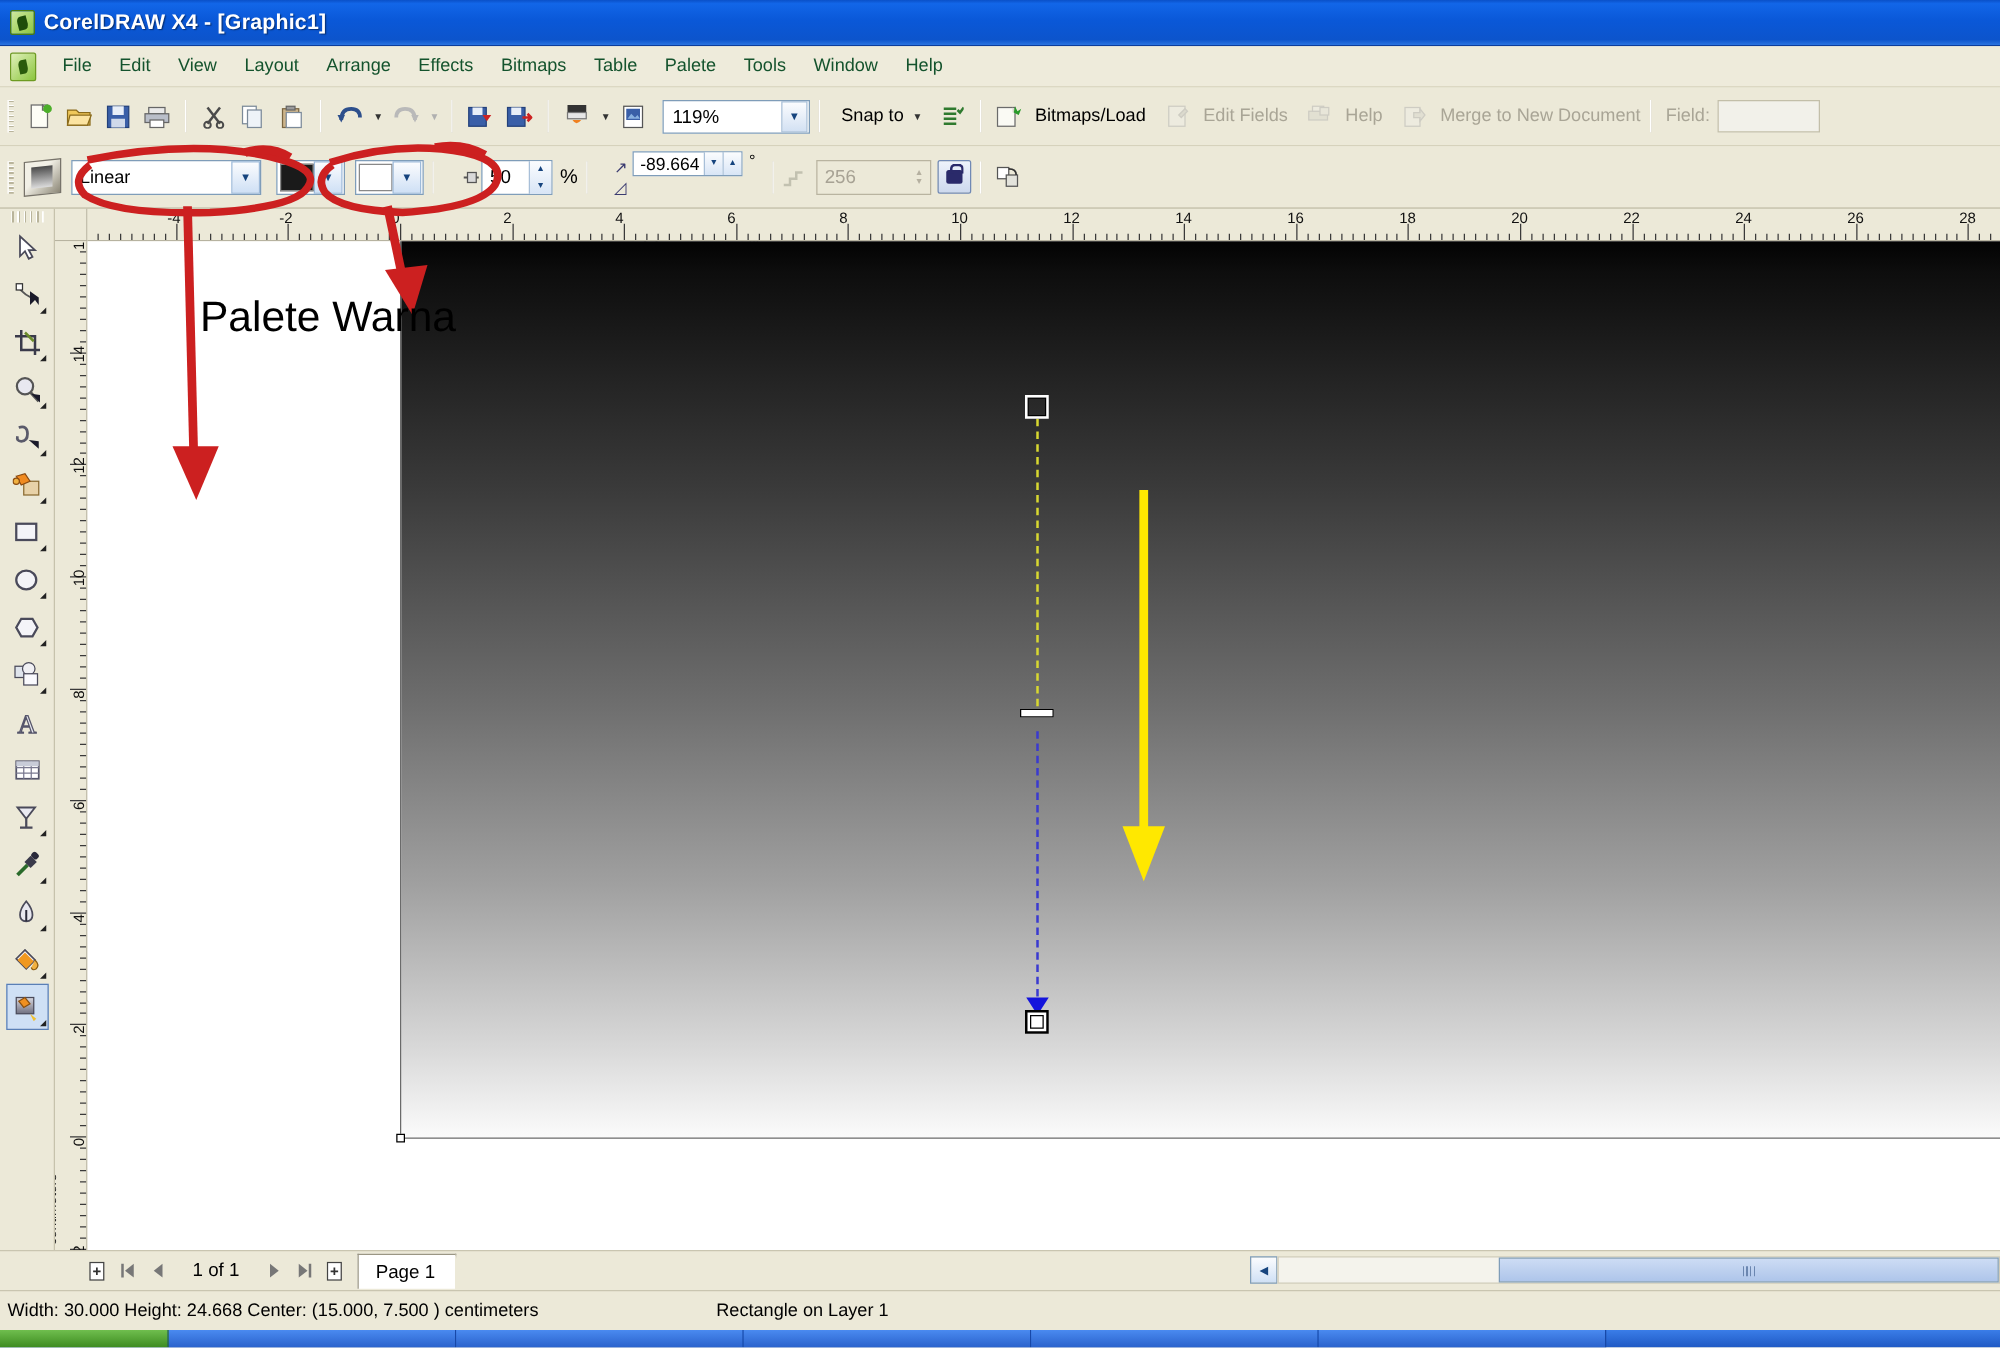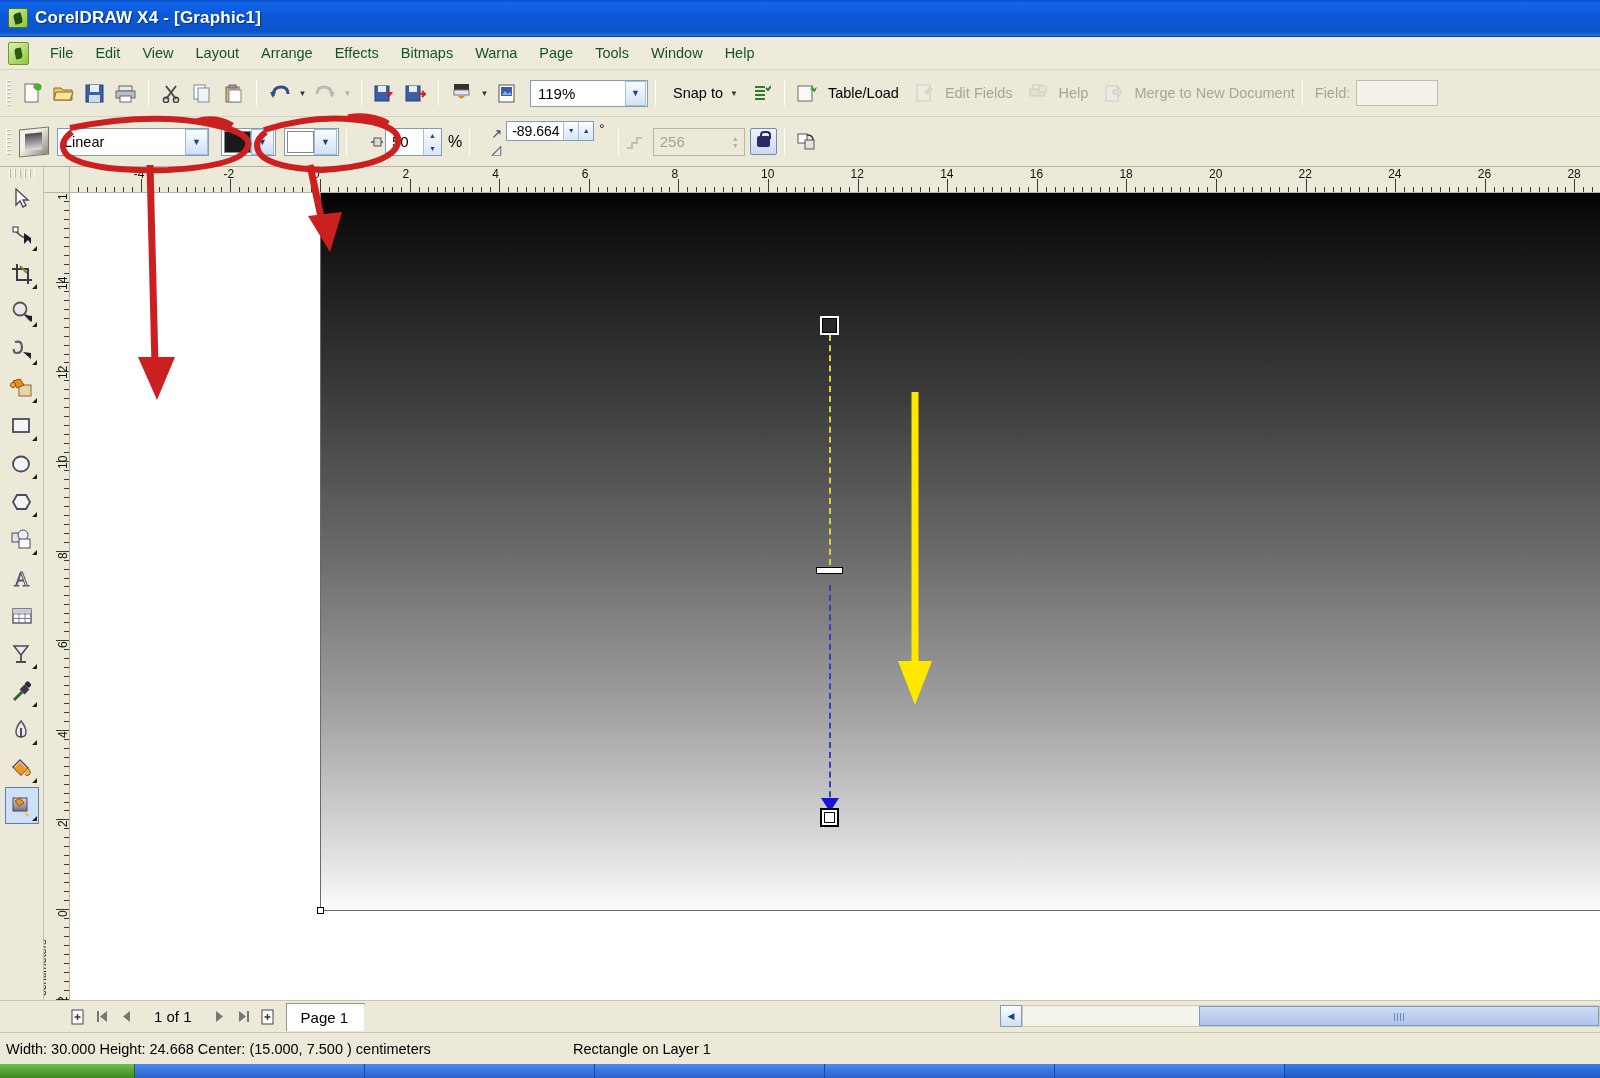--- a/index.html
+++ b/index.html
@@ -277,22 +277,22 @@
 
 <div class="menubar">
   <div class="docicon"></div>
   <div class="menu-item">File</div>
   <div class="menu-item">Edit</div>
   <div class="menu-item">View</div>
   <div class="menu-item">Layout</div>
   <div class="menu-item">Arrange</div>
   <div class="menu-item">Effects</div>
   <div class="menu-item">Bitmaps</div>
-  <div class="menu-item">Warna</div>
-  <div class="menu-item">Page</div>
+  <div class="menu-item">Table</div>
+  <div class="menu-item">Palete</div>
   <div class="menu-item">Tools</div>
   <div class="menu-item">Window</div>
   <div class="menu-item">Help</div>
 </div>
 
 <div class="toolbar1">
   <div class="grip"></div>
 
   <div class="tbtn">
     <svg width="19" height="21">
@@ -423,21 +423,21 @@
 
   <div class="tsep"></div>
 
   <div class="tbtn">
     <svg width="21" height="19">
         <rect x="1" y="2" width="14" height="15" fill="#fafaf4" stroke="#6b6b6b"></rect>
         <path d="M13 2 l5 4 l-5 0 Z" fill="#d8d8cc"></path>
         <path d="M15 1 l2 4 l3 -2 l-2 5 l-4 -2 Z" fill="#2a9a2a"></path>
       </svg>
   </div>
-  <span class="tb-lbl">Table/Load</span>
+  <span class="tb-lbl">Bitmaps/Load</span>
 
   <div class="tbtn" style="margin-left:10px;opacity:.45">
     <svg width="19" height="19">
         <rect x="2" y="1" width="13" height="16" fill="#efefe8" stroke="#aaa"></rect>
         <path d="M10 8 l5 -5 l2 2 l-5 5 Z" fill="#c8c8c0" stroke="#aaa"></path>
       </svg>
   </div>
   <span class="tb-lbl dim">Edit Fields</span>
 
   <div class="tbtn" style="margin-left:10px;opacity:.45">
@@ -998,20 +998,21 @@
     <div class="gh-mid" style="left:746px;top:374px;"></div>
     <div class="gh-arrow" style="left:751px;top:605px;"></div>
     <div class="gh-square end" style="left:750px;top:615px;"></div>
 
     <svg class="overlay" style="width:1530px;height:900px">
       <path d="M845 199 L845 475" stroke="#ffe800" stroke-width="7" fill="none"></path>
       <path d="M828 468 L862 468 L845 512 Z" fill="#ffe800"></path>
     </svg>
   </div>
 
+  <div class="anno" style="left:160px;top:68px;z-index:40;">Palete Warna</div>
 </div>
 
 <svg class="overlay">
 
   <g stroke="#cc2020" stroke-width="6" fill="none">
     <path d="M70 128 Q150 112 210 124 Q258 134 246 150 Q236 166 168 170 Q92 172 68 156 Q56 144 72 132"></path>
     <path d="M196 122 Q216 116 232 126" stroke-width="7"></path>
   </g>
 
   <g stroke="#cc2020" stroke-width="6" fill="none">

